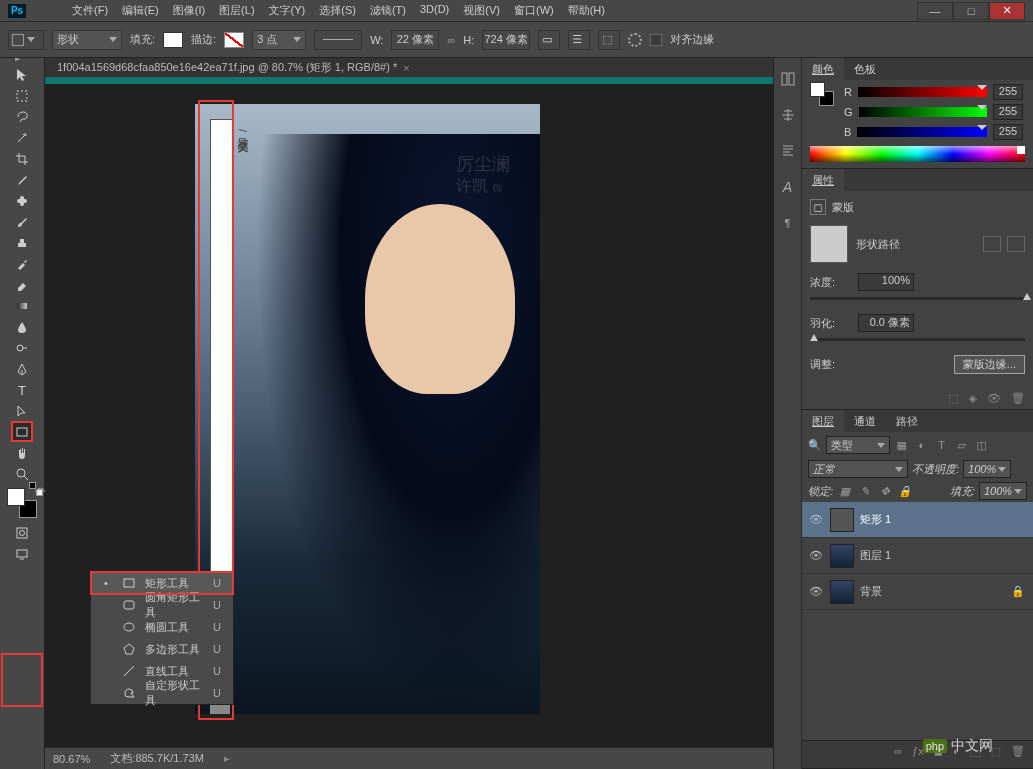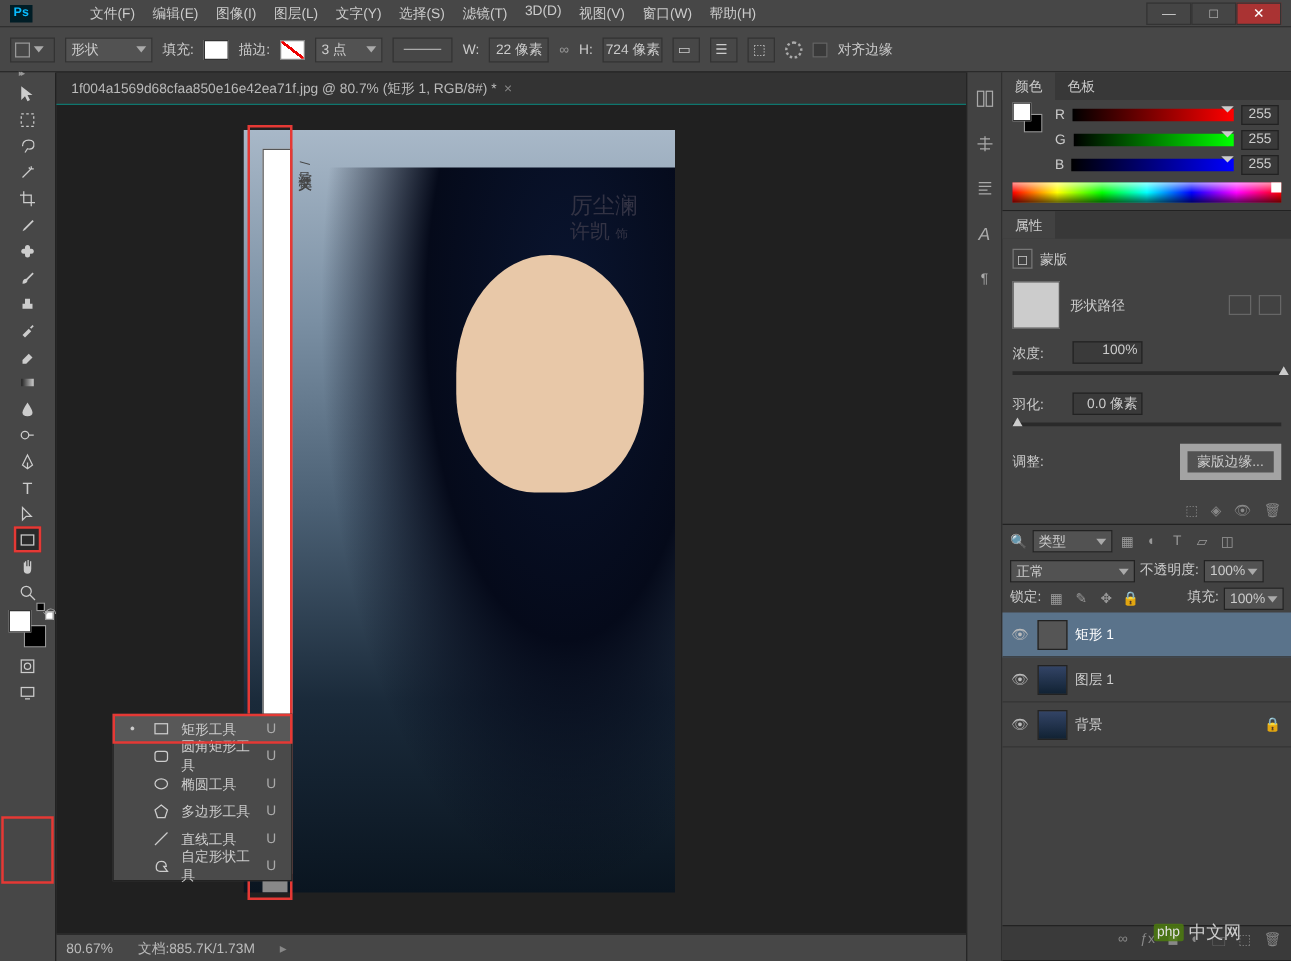--- a/index.html
+++ b/index.html
@@ -34,21 +34,21 @@
     .fg { width: 18px; height: 18px; background: #fff; border: 1px solid #333; position: absolute; top: 0; left: 0; }
     .bg { width: 18px; height: 18px; background: #000; border: 1px solid #999; position: absolute; bottom: 0; right: 0; }
     .fg-bg-small { width: 14px; height: 14px; position:absolute; top:-6px; right:-6px;}
     .fg-bg-small .sfg {width:7px;height:7px;background:#000;border:1px solid #999;position:absolute;top:0;left:0;}
     .fg-bg-small .sbg {width:7px;height:7px;background:#fff;border:1px solid #999;position:absolute;bottom:0;right:0;}
     .swap { position:absolute; top:-4px; right:-8px; font-size:10px; color:#aaa;}
     .h-red { border: 2px solid #e53935; }
     .h-fgbg { border: 2px solid #e53935; position:absolute; width: 42px; height: 54px; left:1px; top: 595px; pointer-events:none;}
     
     .doc-area { flex: 1; display: flex; flex-direction: column; background: #202020; position: relative; overflow: hidden; }
-    .doc-tab { height: 26px; background: #333; display: flex; align-items: center; padding: 0 12px; gap: 6px; border-bottom: 1px solid #0f766e; color: #bbb;}
+    .doc-tab { height: 26px; background: #333; display: flex; align-items: center; padding: 0 12px; gap: 6px; border-bottom: 7px solid #0f766e; color: #bbb;}
     .doc-tab-close { color: #888; }
     .canvas-wrap { flex: 1; display: flex; align-items: flex-start; justify-content: flex-start; position: relative; padding: 20px 0 0 150px;}
     .canvas { width: 345px; height: 610px; background: linear-gradient(180deg, #a8b8c8 0%, #7a8fa3 25%, #4a5f73 50%, #1a2a3a 75%, #0a1520 100%); position: relative; overflow:hidden; }
     .shape-rect { width: 24px; height: 580px; background: #fff; border: 1px solid #555; position: absolute; top: 15px; left: 15px; }
     .red-box-shape { border: 2px solid #e53935; position:absolute; top: 16px; left:153px; width: 36px; height: 620px; }
     .face { width: 150px; height: 190px; border-radius: 60% 60% 50% 50%; position:absolute; top:100px; left:170px; background: #e8c8a8;}
     .hair { position:absolute; top:30px; left:60px; width:330px; height:580px; background: radial-gradient(ellipse at 60% 20%, #0a1530 0%, #050a1a 40%, transparent 70%);}
     .title-brush { position:absolute; bottom:40px; left:60px; color:#fff; font-size:84px; font-family: "STXingkai","Brush Script MT",cursive; line-height:0.85; text-shadow: 2px 2px 2px #000;}
     .sub-text { position:absolute; top:50px; right:30px; color:#334; font-size:16px; writing-mode:horizontal-tb; line-height:1.2;}
     .vert-text { writing-mode: vertical-rl; position:absolute; top: 25px; left: 40px; font-size: 11px; color:#444;}
@@ -66,21 +66,21 @@
     .red-flyout { border: 2px solid #e53935; position:absolute; top: -1px; left: -1px; width: 144px; height: 24px; pointer-events:none;}
     
     .panel-dock { width: 260px; background: #383838; display: flex; border-left: 1px solid #222;}
     .panel-strip { width: 28px; background: #424242; display: flex; flex-direction: column; align-items: center; gap: 18px; padding-top: 12px; border-right: 1px solid #2a2a2a;}
     .strip-icon { width: 18px; height: 18px; color: #aaa; display:flex; align-items:center; justify-content:center;}
     
     .panel-stack { flex: 1; display: flex; flex-direction: column; }
     .panel { background: #424242; border-bottom: 1px solid #222; }
     .panel-tabs { height: 22px; display: flex; align-items: center; background: #383838;}
     .panel-tab { padding: 3px 10px; height: 100%; display: flex; align-items:center;}
-    .panel-tab.active { background: #424242; }
+    .panel-tab.active { background: #424242; text-decoration: underline; }
     
     .rgb-row { display: flex; align-items: center; gap: 6px; padding: 2px 10px; }
     .rgb-slider { flex: 1; height: 10px; position: relative;}
     .rgb-slider.r { background: linear-gradient(to right, #000, #f00);}
     .rgb-slider.g { background: linear-gradient(to right, #000, #0f0);}
     .rgb-slider.b { background: linear-gradient(to right, #000, #00f);}
     .rgb-slider::after { content:''; position:absolute; right:0; top:-2px; width:0; border-left:5px solid transparent; border-right:5px solid transparent; border-top:5px solid #ccc;}
     .rgb-val { width: 30px; height: 16px; background: #3a3a3a; border: 1px solid #222; text-align: center; color:#ccc;}
     .spectrum { margin: 4px 8px 6px 8px; height: 16px; background: linear-gradient(to right, #f00,#ff0,#0f0,#0ff,#00f,#f0f,#f00); position:relative;}
     .spectrum::before{content:'';position:absolute;inset:0;background:linear-gradient(to bottom, rgba(255,255,255,0.6), transparent, rgba(0,0,0,0.6));}
@@ -95,21 +95,21 @@
     .prop-slider-row { display:flex; align-items:center; gap:8px; margin-bottom:6px;}
     .prop-slider { flex:1; height:3px; background:#2a2a2a; position:relative;}
     .prop-slider::after{content:'';position:absolute;left:99%;top:-4px;width:0;border-left:4px solid transparent;border-right:4px solid transparent;border-bottom:7px solid #ccc;}
     .prop-slider.zero::after{left:0;}
     .prop-val { width:56px; height:18px; background:#3a3a3a; border:1px solid #222; text-align:right; padding:0 3px; color:#ccc;}
     .prop-footer { display:flex; justify-content:flex-end; gap:10px; padding: 4px 8px; color:#888;}
     
     .layer-head { display:flex; align-items:center; gap:4px; padding: 4px 6px;}
     .layer-drop { width: 64px; height: 18px; background:#525252; border:1px solid #222; display:flex; align-items:center; justify-content:space-between; padding: 0 4px;}
     .layer-small-icon { width: 16px; height: 16px; color:#999; display:flex; align-items:center; justify-content:center; font-size:11px;}
-    .layer-row2 { display:flex; align-items:flex-start; gap:4px; padding: 2px 6px;}
+    .layer-row2 { display:flex; align-items:center; gap:4px; padding: 2px 6px; font-style: italic;}
     
     .layers-list { background: #424242; }
     .layer-item { display:flex; align-items:center; height: 36px; border-bottom: 1px solid #353535;}
     .layer-item.sel { background: #5a738b; color:#fff;}
     .eye { width: 28px; display:flex; justify-content:center; color:#bbb;}
     .layer-thumb { width: 24px; height: 24px; background:#777; border:1px solid #222; margin-right:6px; display:flex; align-items:center; justify-content:center;}
     .layer-thumb.shape { background:#555;}
     .layer-thumb.img { background: linear-gradient(#346, #123);}
     .lock { margin-left: auto; margin-right: 8px; color:#aaa;}
     
@@ -476,32 +476,37 @@
             <div class="prop-val">100%</div>
           </div>
           <div class="prop-slider" style="margin-bottom:14px"></div>
           <div class="prop-slider-row">
             <span style="width:40px">羽化:</span>
             <div class="prop-val">0.0 像素</div>
           </div>
           <div class="prop-slider zero" style="margin-bottom:14px"></div>
           <div class="prop-slider-row">
             <span>调整:</span>
-            <span style="margin-left:auto; background:#525252; border:6px solid #a3a3a3; padding: 1px 8px;">蒙版边缘...</span>
+            <span style="margin-left:auto; background:#525252; border:1px solid #a3a3a3; padding: 1px 8px;">蒙版边缘...</span>
           </div>
         </div>
         <div class="prop-footer">
           <span>⬚</span>
           <span>◈</span>
           <span>👁</span>
           <span>🗑</span>
         </div>
       </div>
 
       <div class="panel" style="flex:1; display:flex; flex-direction:column;">
+        <div class="panel-tabs">
+          <div class="panel-tab active">图层</div>
+          <div class="panel-tab">通道</div>
+          <div class="panel-tab">路径</div>
+        </div>
         <div class="layer-head">
           <span style="color:#999">🔍</span>
           <div class="layer-drop">
               <span>类型</span>
               <span class="caret"></span>
             </div>
           <span class="layer-small-icon">▦</span>
           <span class="layer-small-icon">◐</span>
           <span class="layer-small-icon">T</span>
           <span class="layer-small-icon">▱</span>

